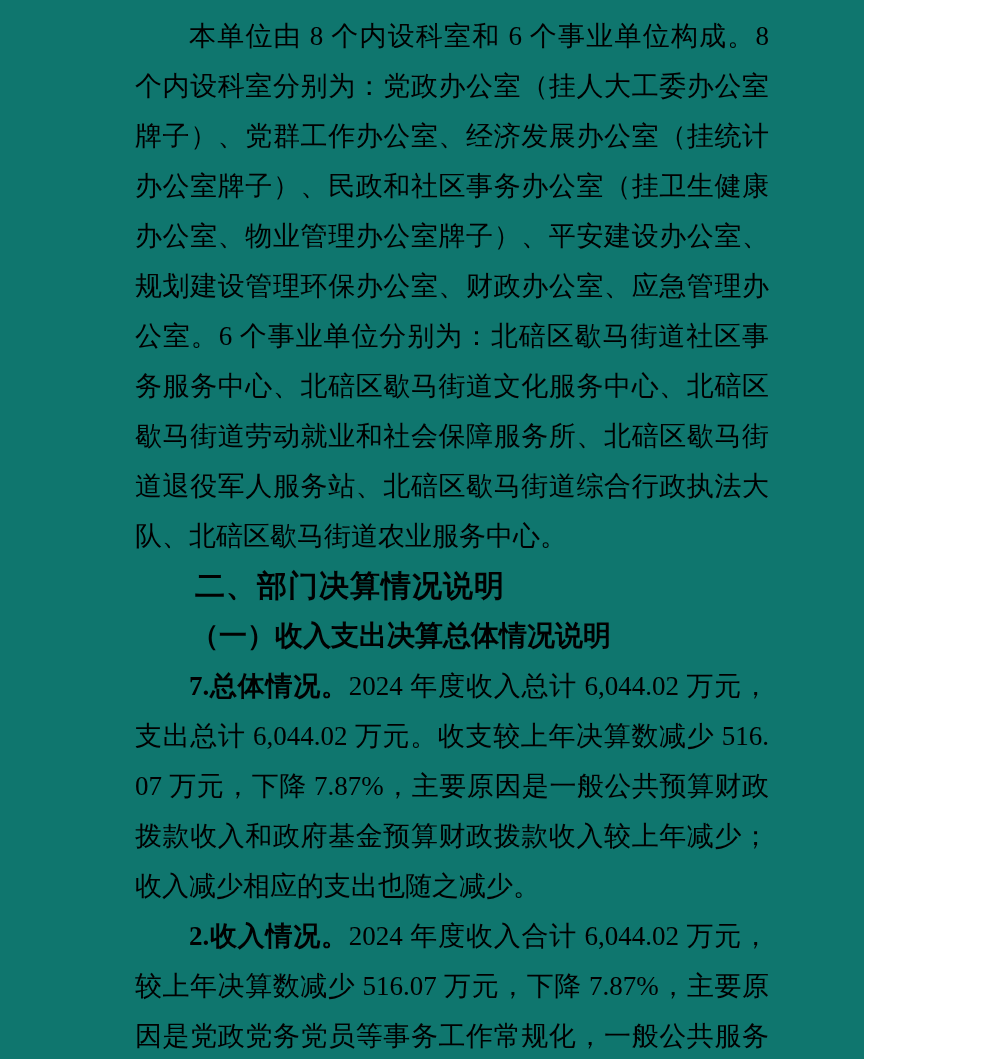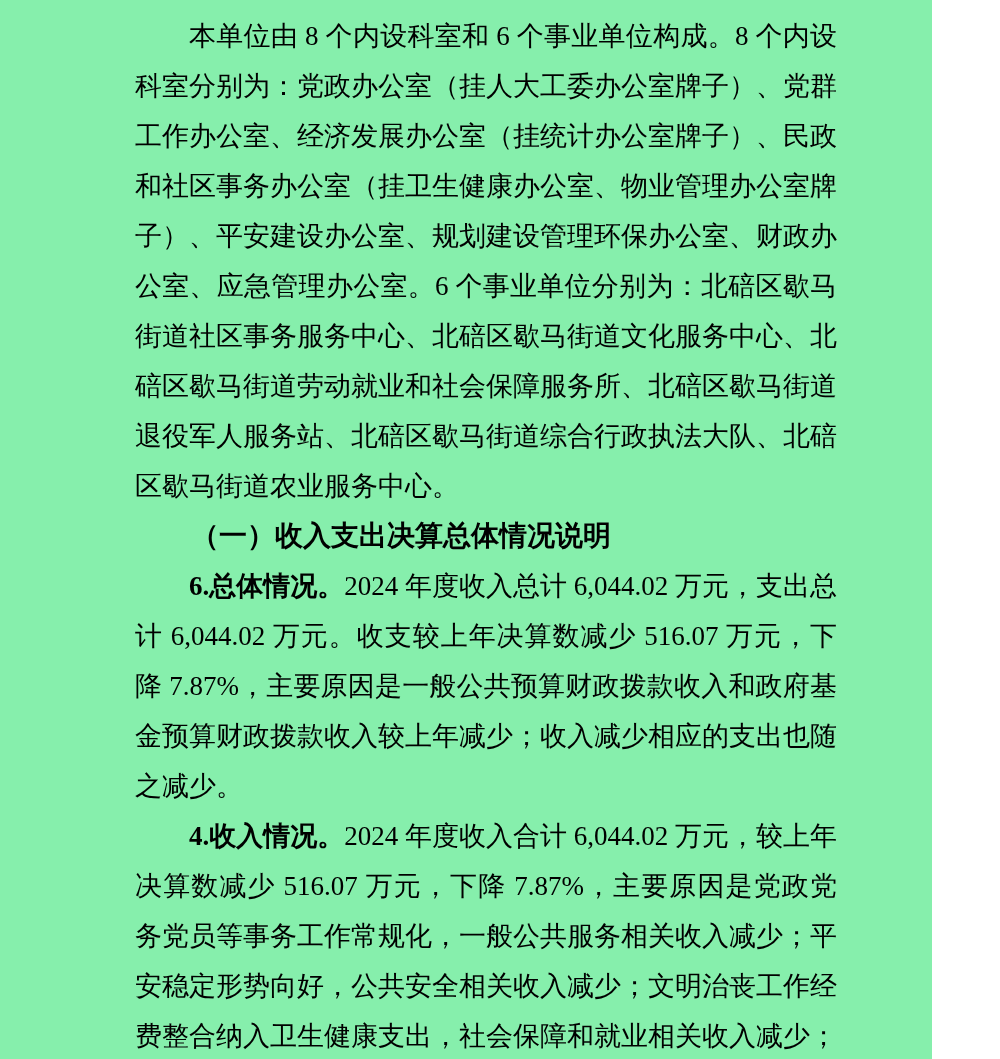--- a/index.html
+++ b/index.html
@@ -8,24 +8,24 @@
     background: #ffffff;
   }
   body {
     width: 1000px;
     height: 1059px;
     overflow: hidden;
     color: #000000;
   }
   .page {
     box-sizing: border-box;
-    width: 932px;
+    width: 864px;
     height: 1059px;
     padding: 11px 95px 0 135px;
-    background: #86efac;
+    background: #0f766e;
   }
   .page p, .page h2, .page h3 {
     margin: 0;
     padding: 0;
   }
   .body-para {
     font-family: "Liberation Serif", "DejaVu Serif", serif;
     font-size: 27px;
     line-height: 50px;
     text-align: justify;
@@ -55,20 +55,21 @@
     color: #000000;
   }
 </style>
 </head>
 <body>
 
 <div class="page">
 
   <p class="body-para">本单位由 8 个内设科室和 6 个事业单位构成。8 个内设科室分别为：党政办公室（挂人大工委办公室牌子）、党群工作办公室、经济发展办公室（挂统计办公室牌子）、民政和社区事务办公室（挂卫生健康办公室、物业管理办公室牌子）、平安建设办公室、规划建设管理环保办公室、财政办公室、应急管理办公室。6 个事业单位分别为：北碚区歇马街道社区事务服务中心、北碚区歇马街道文化服务中心、北碚区歇马街道劳动就业和社会保障服务所、北碚区歇马街道退役军人服务站、北碚区歇马街道综合行政执法大队、北碚区歇马街道农业服务中心。</p>
 
+  <h2 class="section-heading">二、部门决算情况说明</h2>
 
   <h3 class="subsection-heading">（一）收入支出决算总体情况说明</h3>
 
-  <p class="body-para"><span class="lead-bold">6.总体情况。</span><span>2024 年度收入总计 6,044.02 万元，支出总计 6,044.02 万元。收支较上年决算数减少 516.07 万元，下降 7.87%，主要原因是一般公共预算财政拨款收入和政府基金预算财政拨款收入较上年减少；收入减少相应的支出也随之减少。</span></p>
+  <p class="body-para"><span class="lead-bold">7.总体情况。</span><span>2024 年度收入总计 6,044.02 万元，支出总计 6,044.02 万元。收支较上年决算数减少 516.07 万元，下降 7.87%，主要原因是一般公共预算财政拨款收入和政府基金预算财政拨款收入较上年减少；收入减少相应的支出也随之减少。</span></p>
 
-  <p class="body-para"><span class="lead-bold">4.收入情况。</span><span>2024 年度收入合计 6,044.02 万元，较上年决算数减少 516.07 万元，下降 7.87%，主要原因是党政党务党员等事务工作常规化，一般公共服务相关收入减少；平安稳定形势向好，公共安全相关收入减少；文明治丧工作经费整合纳入卫生健康支出，社会保障和就业相关收入减少；生态环境治理常态化，节能环保收入减少；森林资源管护工作常态化，农林水相关收入减少；</span></p>
+  <p class="body-para"><span class="lead-bold">2.收入情况。</span><span>2024 年度收入合计 6,044.02 万元，较上年决算数减少 516.07 万元，下降 7.87%，主要原因是党政党务党员等事务工作常规化，一般公共服务相关收入减少；平安稳定形势向好，公共安全相关收入减少；文明治丧工作经费整合纳入卫生健康支出，社会保障和就业相关收入减少；生态环境治理常态化，节能环保收入减少；森林资源管护工作常态化，农林水相关收入减少；</span></p>
 
 </div>
 
 </body></html>

